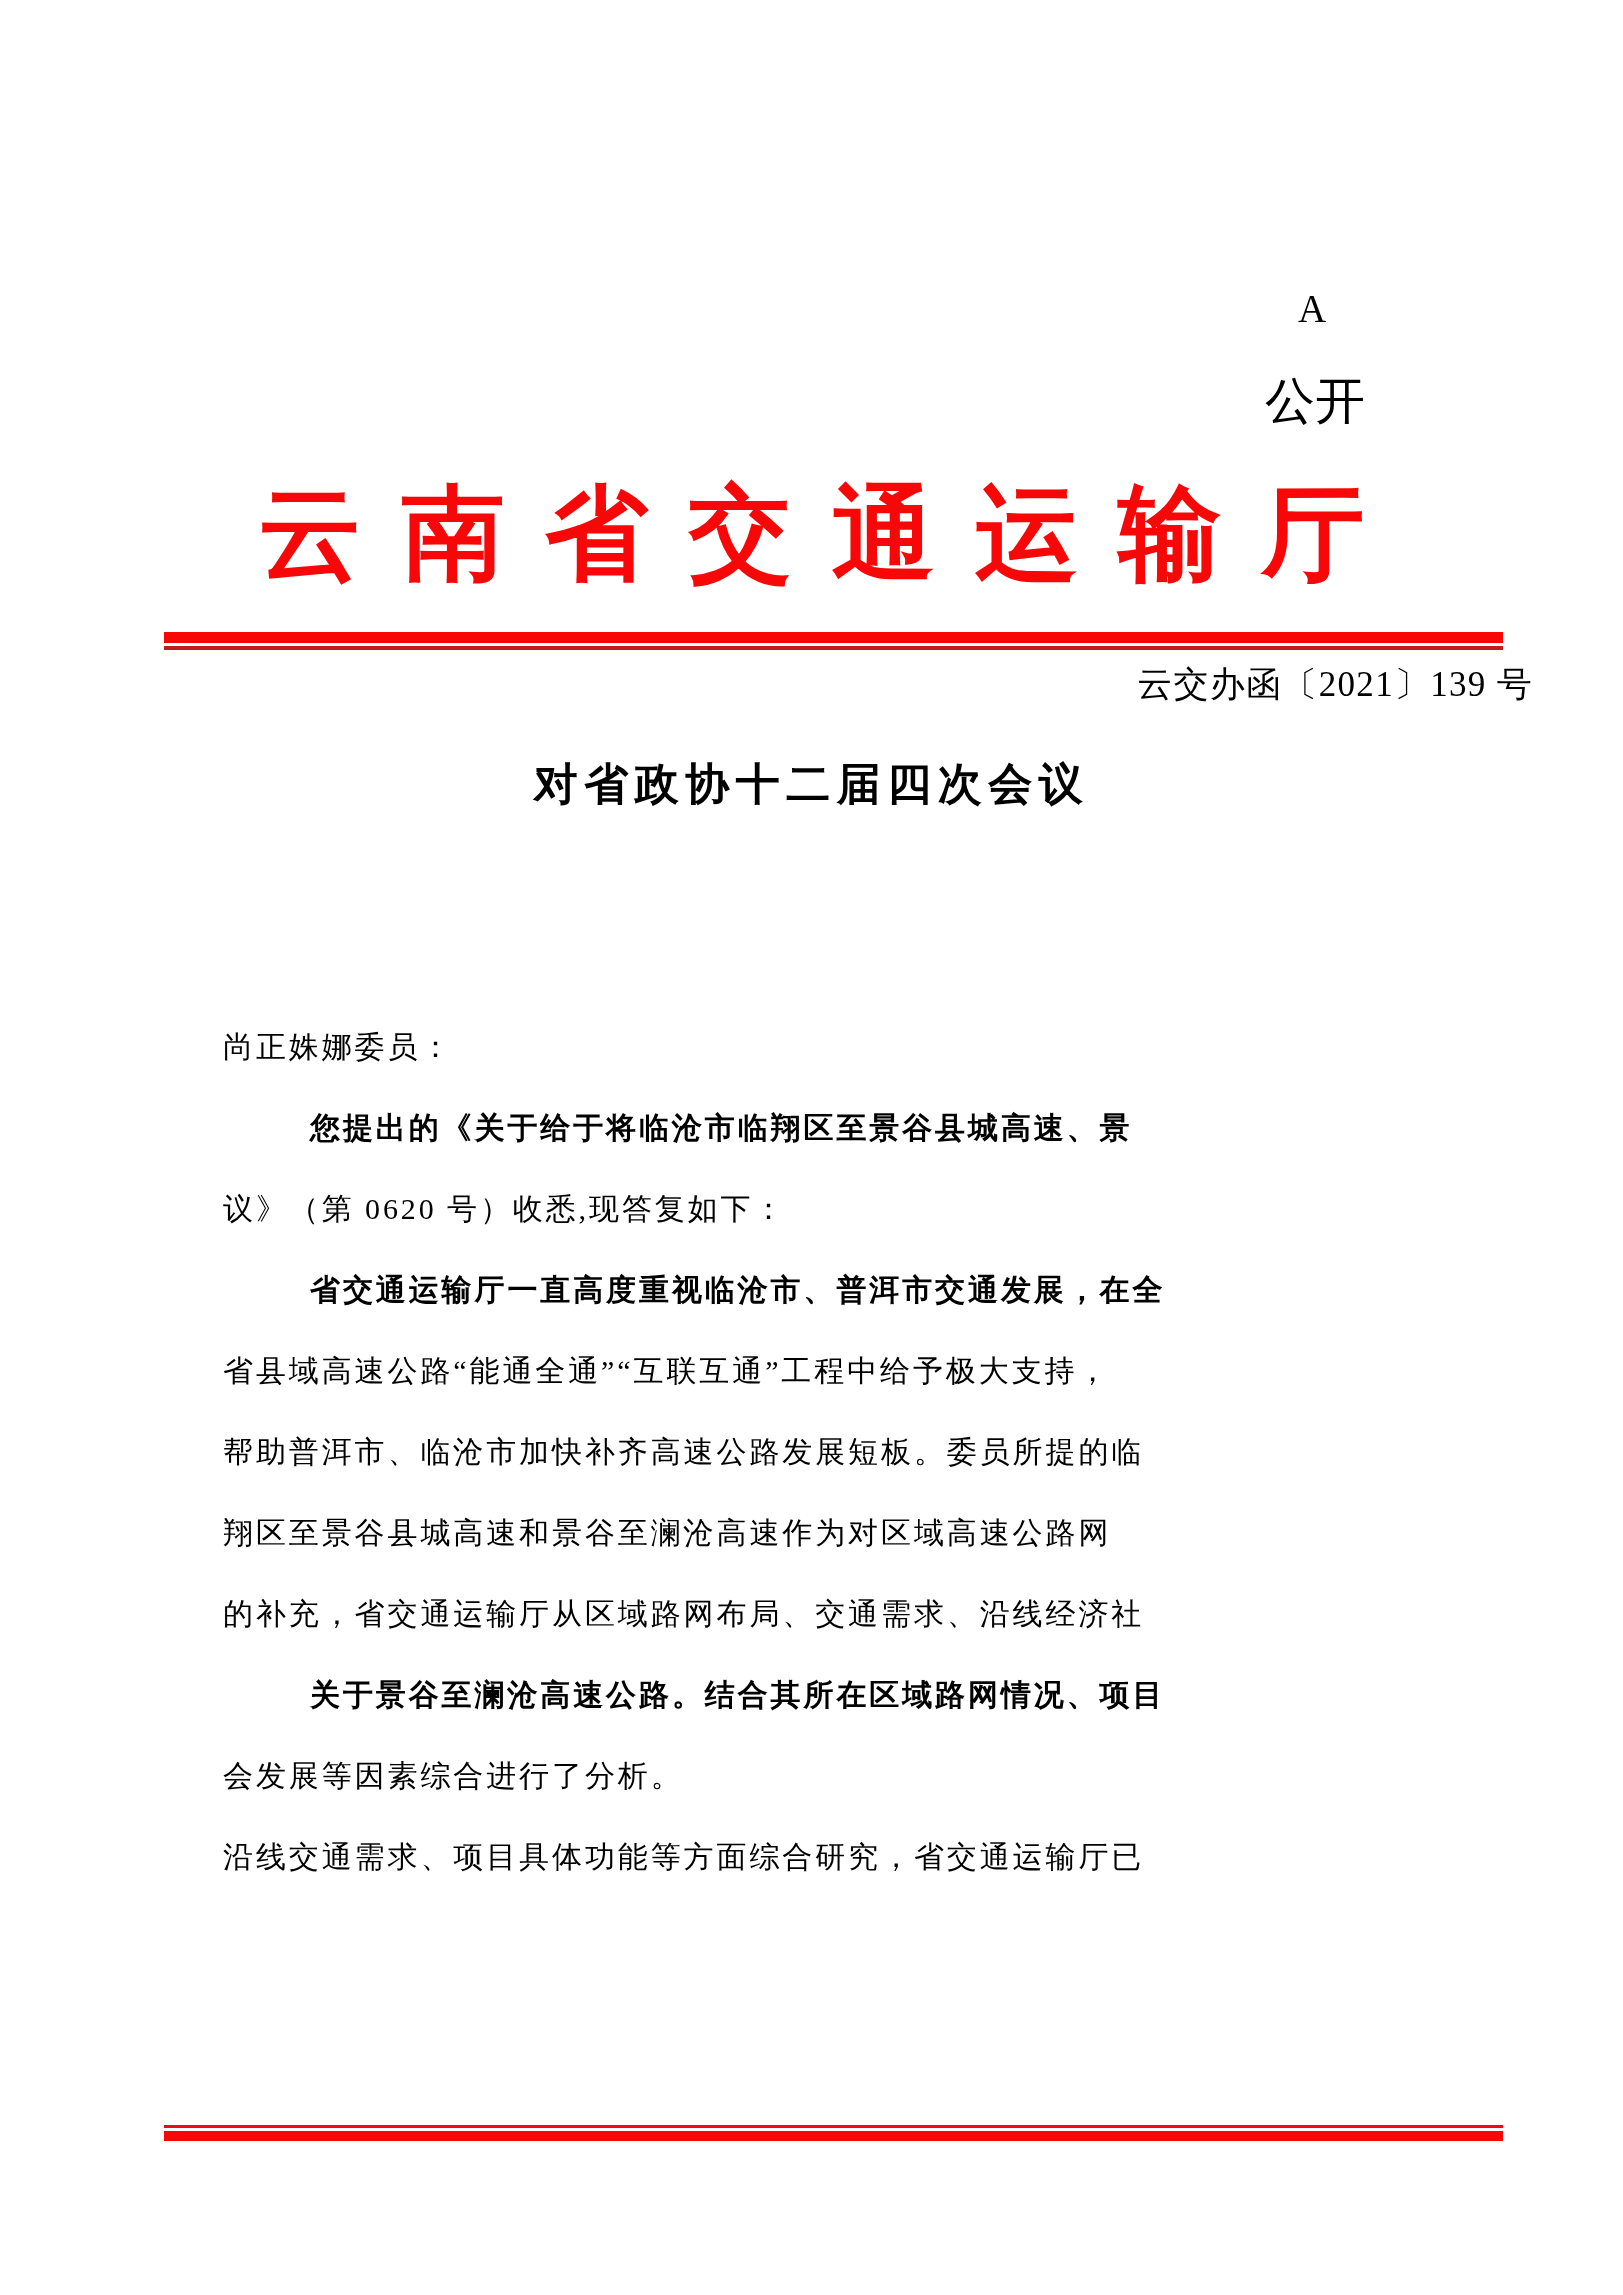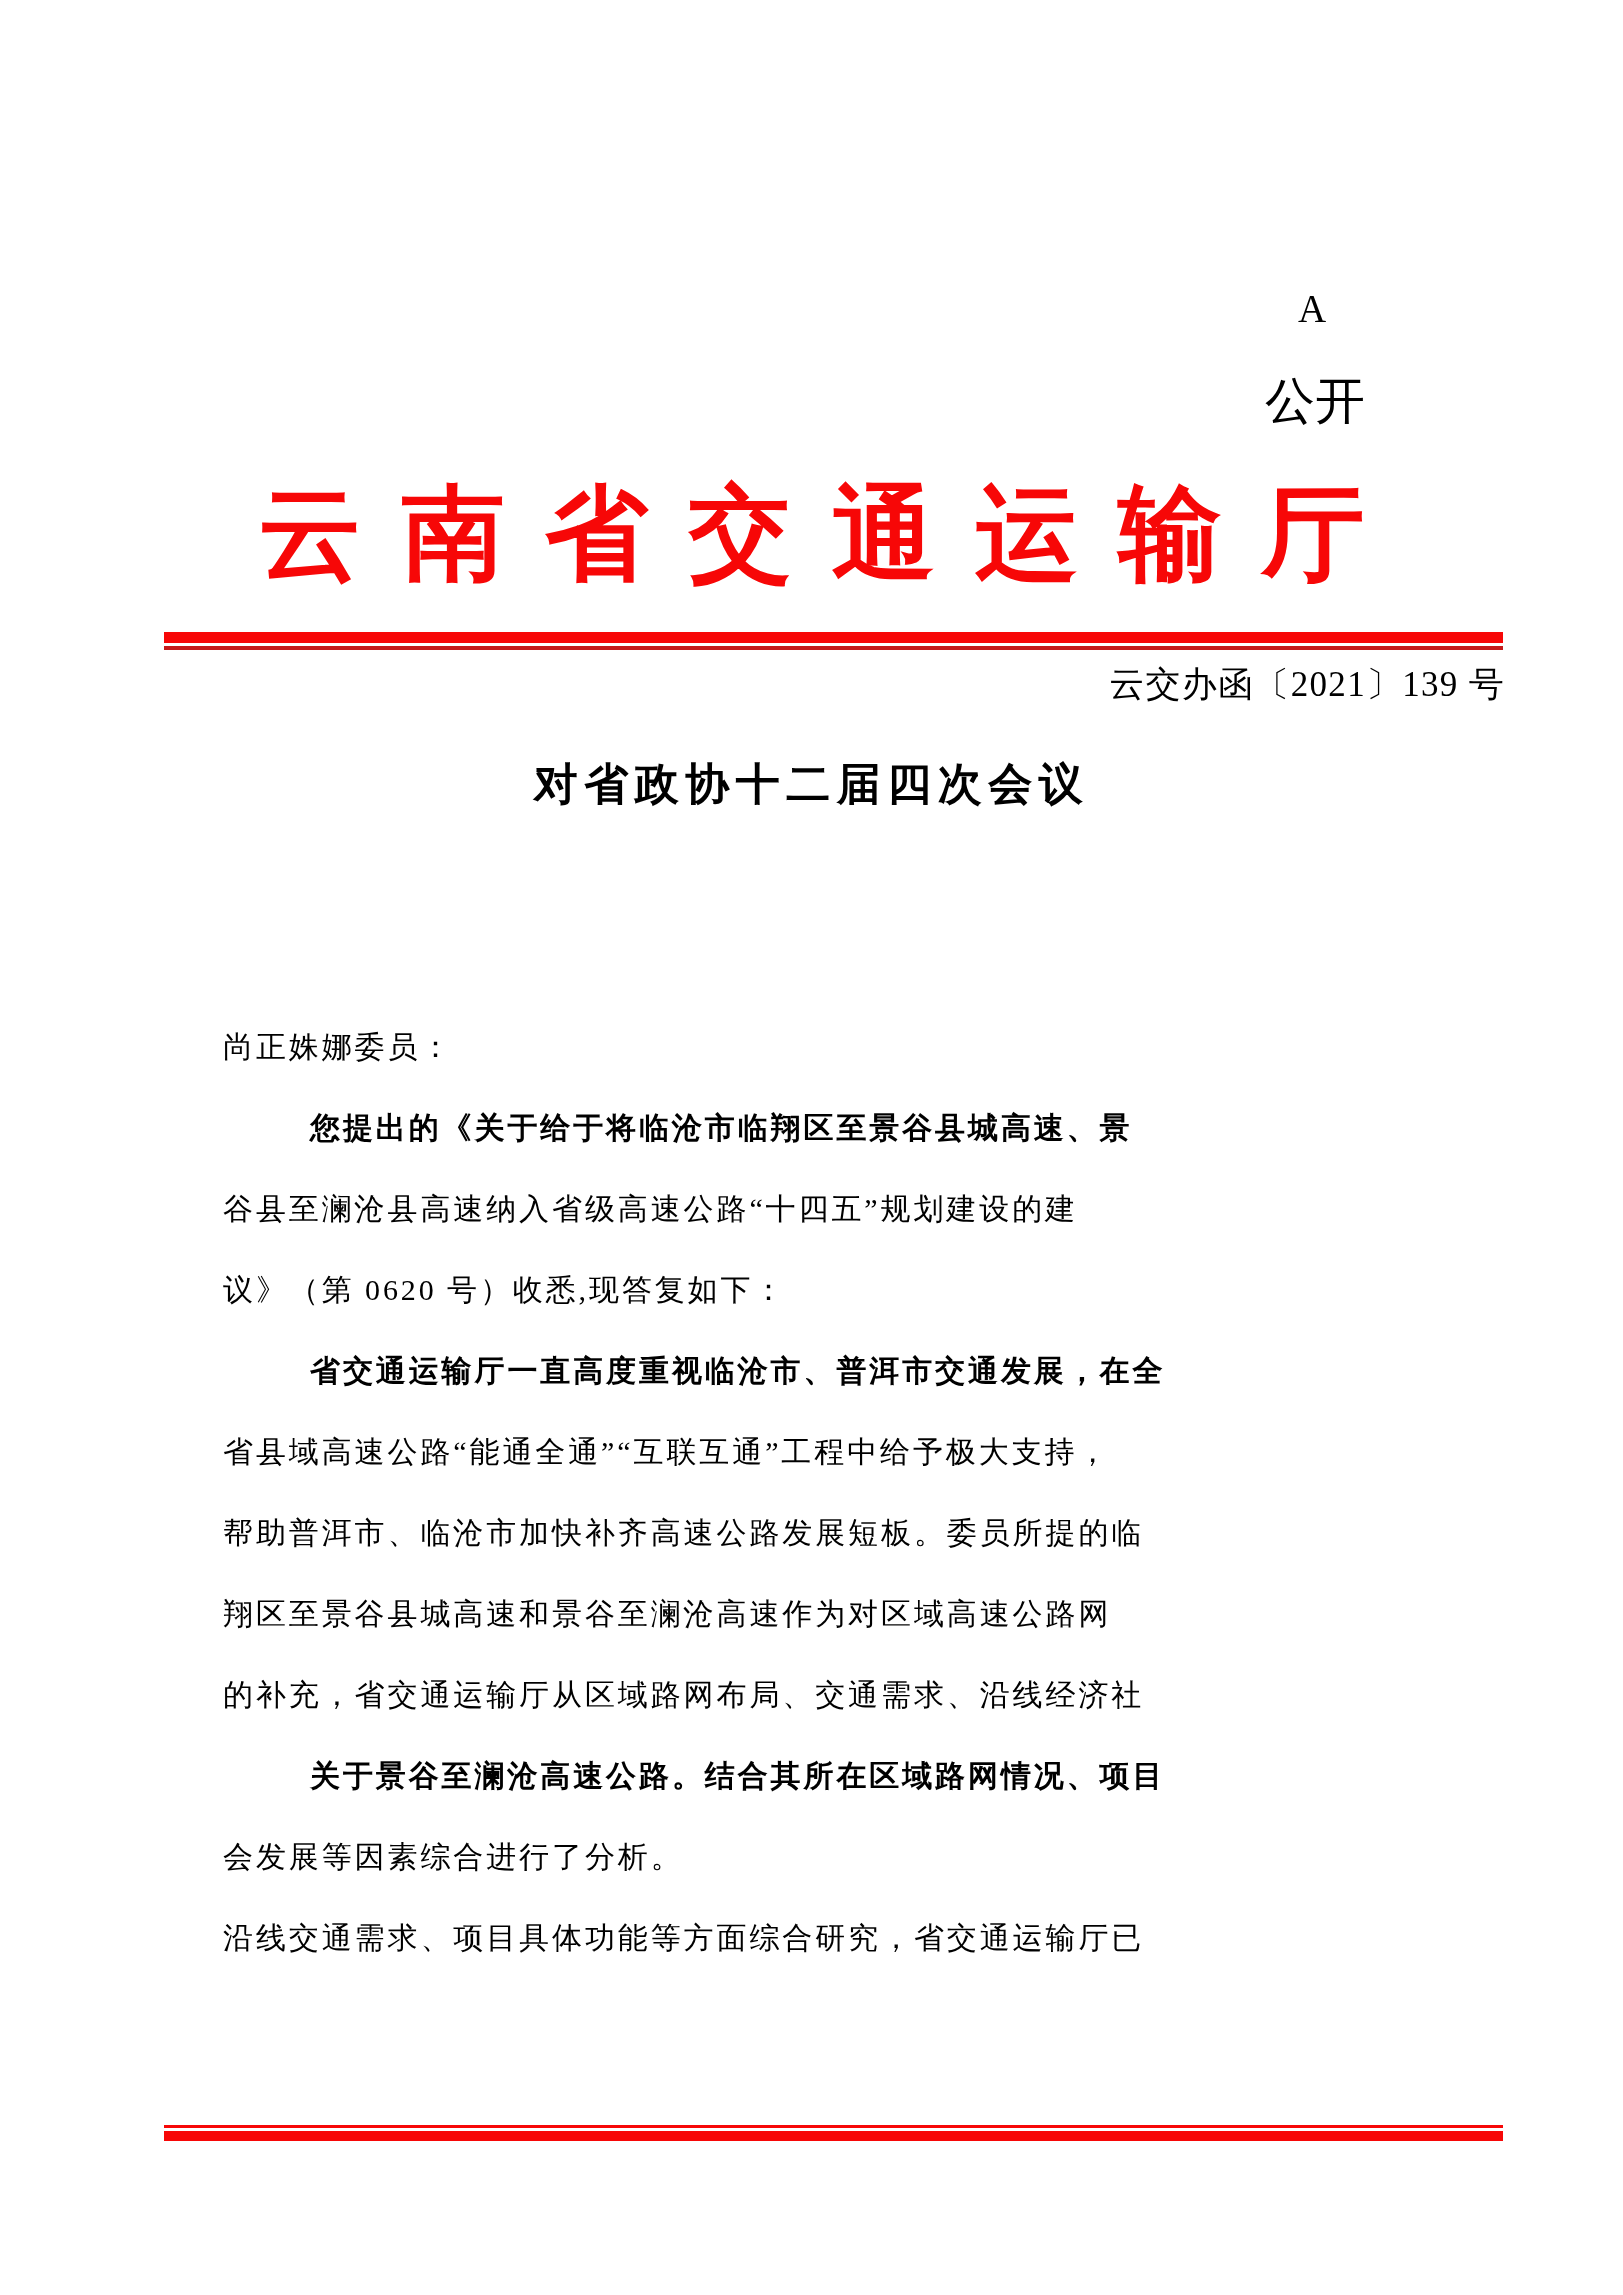--- a/index.html
+++ b/index.html
@@ -37,21 +37,21 @@
   .sep-top .bar-thick{ height:10.5px; background:var(--accent); }
   .sep-top .bar-gap{ height:3.3px; background:#ffffff; }
   .sep-top .bar-thin{ height:3.9px; background:var(--sep-dark); }
   .sep-bottom{ top:2125px; }
   .sep-bottom .bar-thin{ height:3.3px; background:var(--accent); }
   .sep-bottom .bar-gap{ height:2.6px; background:#ffffff; }
   .sep-bottom .bar-thick{ height:9.8px; background:var(--accent); }
   
   .doc-no{
     position:absolute; top:664px; left:0; width:100%;
-    padding-right:118px; text-align:right;
+    padding-right:90px; text-align:right;
     font-size:35px; line-height:1.2; letter-spacing:1.3px;
   }
   
   .title{
     position:absolute; top:736px; left:0; width:100%;
     text-align:center; font-weight:bold;
     font-size:44px; line-height:97px; letter-spacing:6.5px;
   }
   
   .body-text{
@@ -92,21 +92,20 @@
 
   <div class="doc-no">云交办函〔2021〕139 号</div>
 
   <div class="title">
     <div>对省政协十二届四次会议</div>
   </div>
 
   <div class="body-text" id="body-lines">
       <div class="line">尚正姝娜委员：</div>
       <div class="line indent">您提出的《关于给于将临沧市临翔区至景谷县城高速、景</div>
-      <div class="line">谷县至澜沧县高速纳入省级高速公路“十四五”规划建设的建</div>
       <div class="line">议》（第 0620 号）收悉,现答复如下：</div>
       <div class="line indent">省交通运输厅一直高度重视临沧市、普洱市交通发展，在全</div>
       <div class="line">省县域高速公路“能通全通”“互联互通”工程中给予极大支持，</div>
       <div class="line">帮助普洱市、临沧市加快补齐高速公路发展短板。委员所提的临</div>
       <div class="line">翔区至景谷县城高速和景谷至澜沧高速作为对区域高速公路网</div>
       <div class="line">的补充，省交通运输厅从区域路网布局、交通需求、沿线经济社</div>
       <div class="line indent">关于景谷至澜沧高速公路。结合其所在区域路网情况、项目</div>
       <div class="line">会发展等因素综合进行了分析。</div>
       <div class="line">沿线交通需求、项目具体功能等方面综合研究，省交通运输厅已</div>
     </div>

